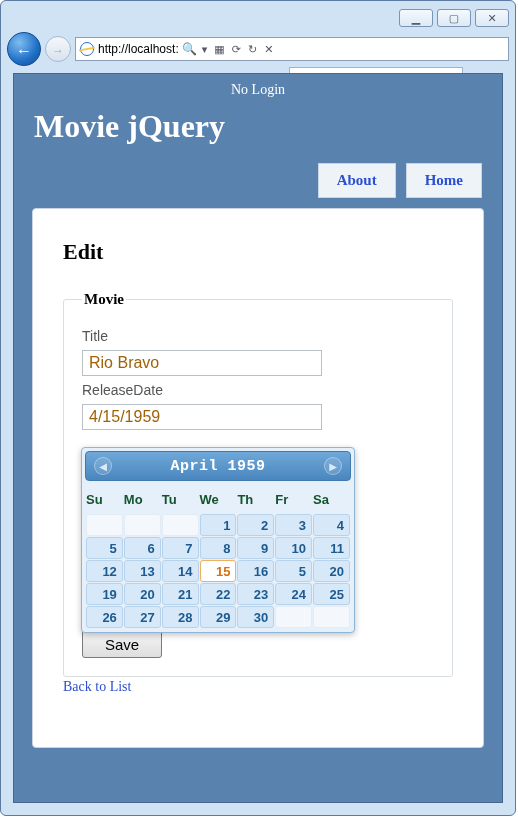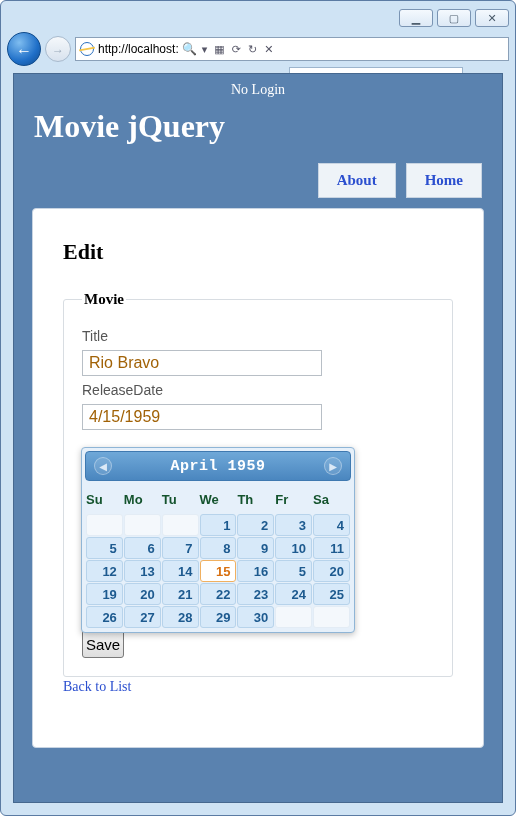--- a/index.html
+++ b/index.html
@@ -169,21 +169,21 @@
     width: 240px; height: 26px;
     border: 1px solid #b8bfc6;
     font-size: 16px;
     padding: 2px 6px;
     font-family: "Segoe UI", sans-serif;
     color: #a16207;
     background: #fff;
   }
   .save-btn {
     margin-top: 200px;
-    width: 42px; height: 28px;
+    width: 80px; height: 28px;
     background: linear-gradient(#f6f6f6,#dedede);
     border: 1px solid #7a7a7a;
     border-radius: 3px;
     font-size: 15px;
     font-family: "Segoe UI", sans-serif;
     cursor: pointer;
   }
   .back-link {
     display: inline-block;
     color: #2b4fcf;

